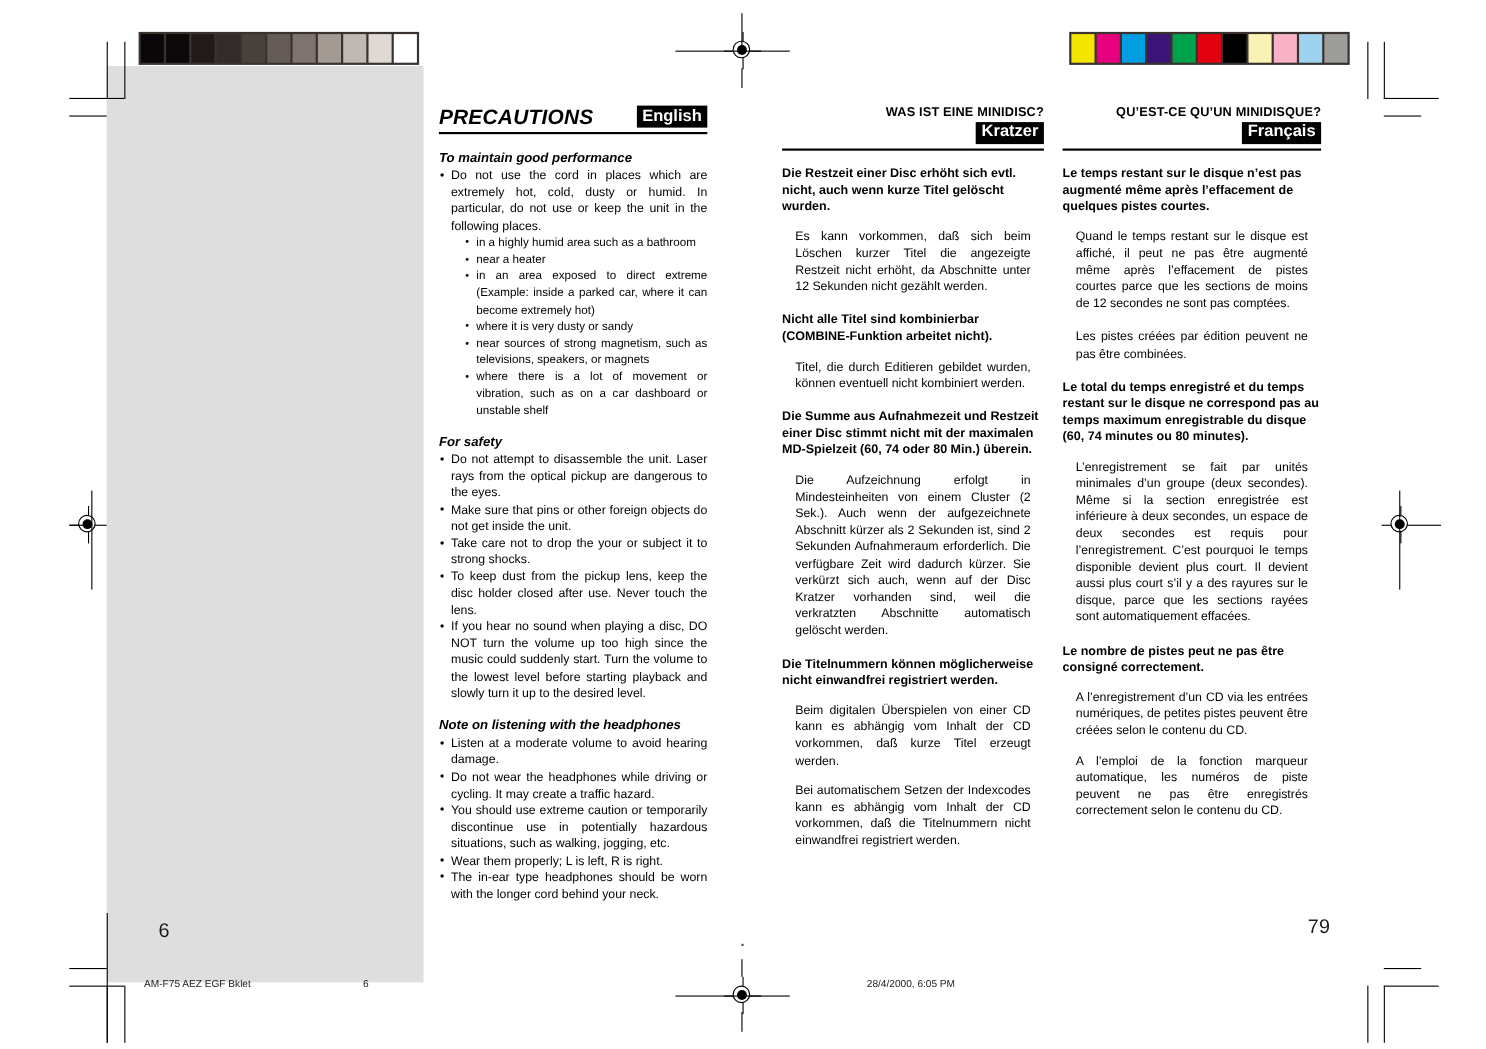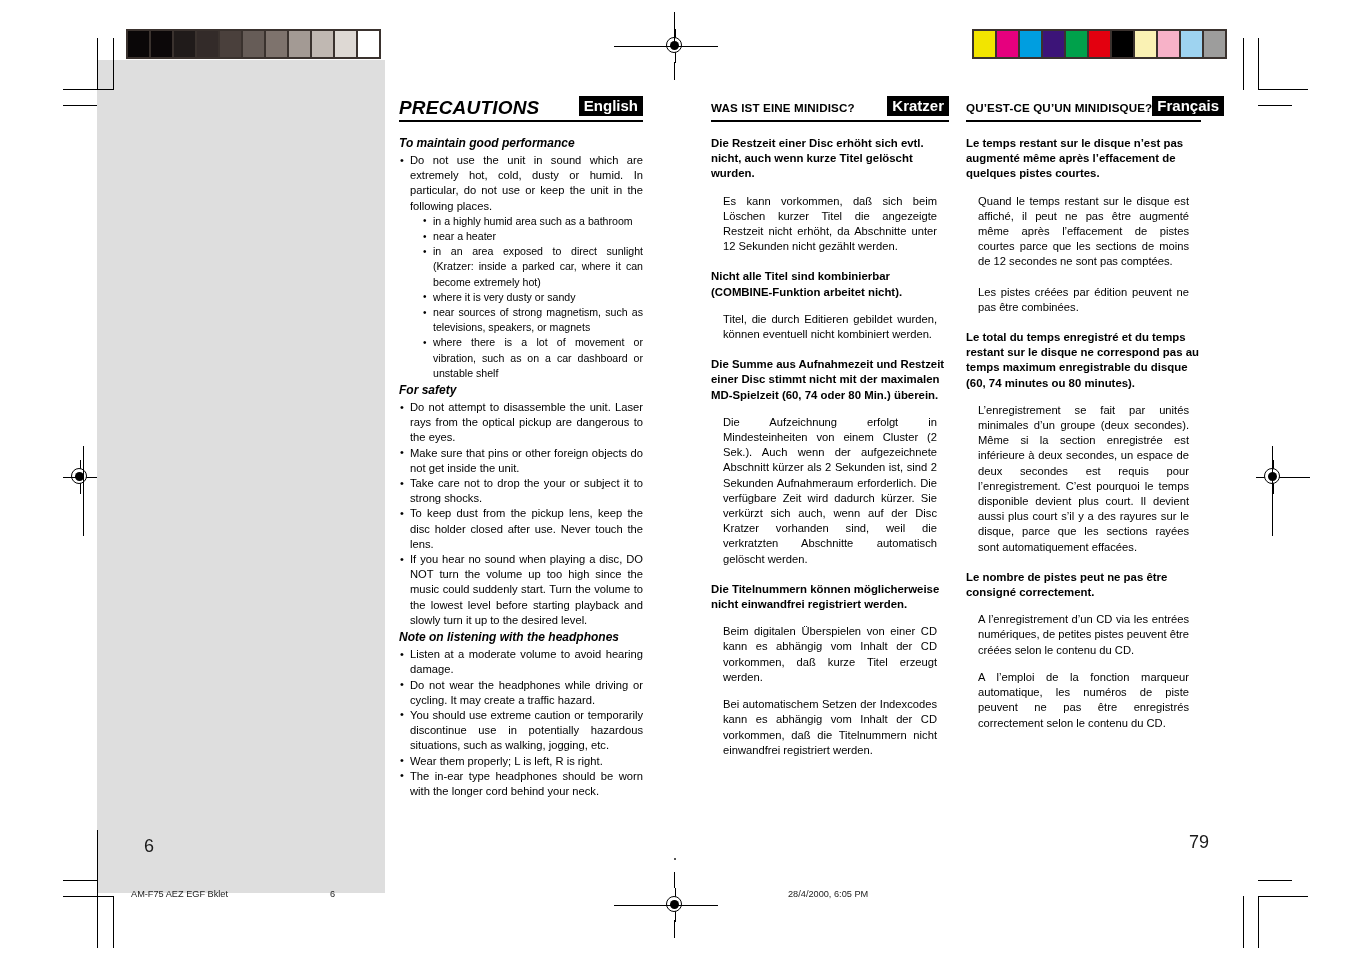--- a/index.html
+++ b/index.html
@@ -82,21 +82,21 @@
   .col-fr { left: 966px; width: 235px; }
 
   .col-head {
     display: flex;
     align-items: flex-end;
     justify-content: space-between;
     border-bottom: 2.4px solid #000;
     padding-bottom: 3px;
     margin-bottom: 14px;
   }
-  .col-head.thin { border-bottom-width: 2.2px; }
+  .col-head.thin { border-bottom-width: 2.2px; flex-direction: column; }
 
   .doc-title {
     font-size: 19px;
     font-weight: bold;
     font-style: italic;
     letter-spacing: 0.2px;
     line-height: 1;
     white-space: nowrap;
   }
   .sec-title {
@@ -118,21 +118,21 @@
     margin-bottom: 1px;
   }
 
   .sub-head {
     font-size: 12px;
     font-weight: bold;
     font-style: italic;
     margin: 0 0 2px 0;
     line-height: 1.25;
   }
-  .sub-head.top-gap { margin-top: 2px; }
+  .sub-head.top-gap { margin-top: 13px; }
 
   ul.l1 { list-style: none; margin: 0; padding: 0; }
   ul.l1 > li {
     position: relative;
     padding-left: 11px;
     margin-bottom: 0px;
     text-align: justify;
     text-justify: inter-word;
   }
   ul.l1 > li::before {
@@ -297,25 +297,25 @@
 
   <div class="col col-en">
     <div class="col-head">
       <div class="doc-title">PRECAUTIONS</div>
       <div class="lang-tag">English</div>
     </div>
     <div id="en-body">
         <div class="sub-head">To maintain good performance</div>
         <ul class="l1">
           <li>
-            <p>Do not use the unit in sound which are extremely hot, cold, dusty or humid.  In particular, do not use or keep the unit in the following places.</p>
+            <p>Do not use the cord in places which are extremely hot, cold, dusty or humid.  In particular, do not use or keep the unit in the following places.</p>
             <ul class="l2">
               <li>in a highly humid area such as a bathroom</li>
               <li>near a heater</li>
-              <li>in an area exposed to direct sunlight (Kratzer: inside a parked car, where it can become extremely hot)</li>
+              <li>in an area exposed to direct extreme (Example: inside a parked car, where it can become extremely hot)</li>
               <li>where it is very dusty or sandy</li>
               <li>near sources of strong magnetism, such as televisions, speakers, or magnets</li>
               <li>where there is a lot of movement or vibration, such as on a car dashboard or unstable shelf</li>
             </ul>
           </li>
         </ul>
         <div class="sub-head top-gap">For safety</div>
         <ul class="l1">
           <li>
             <p>Do not attempt to disassemble the unit. Laser rays from the optical pickup are dangerous to the eyes.</p>

